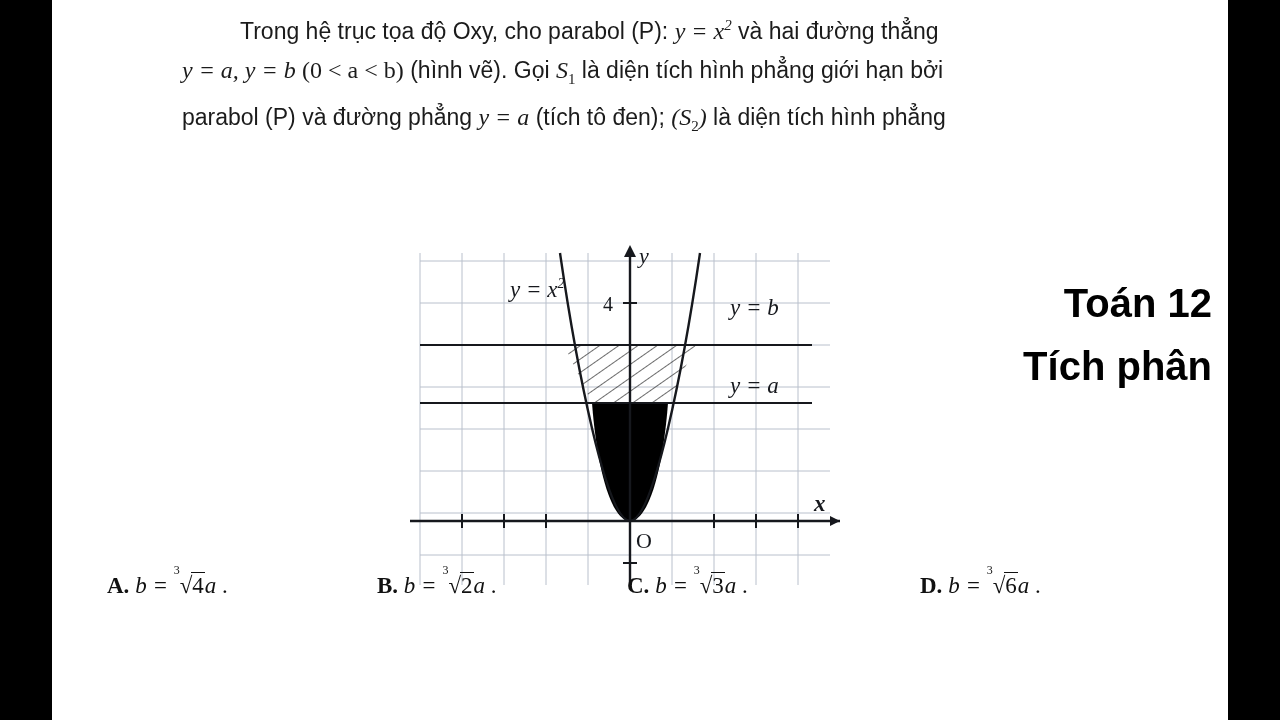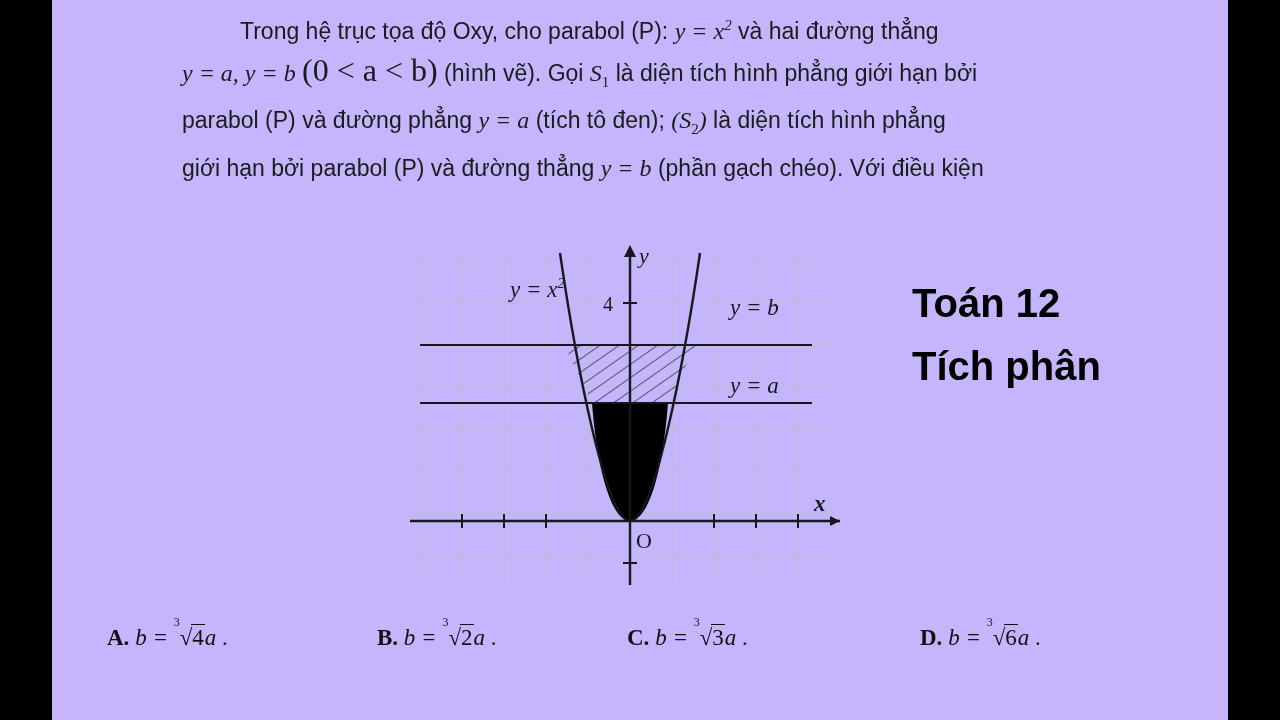--- a/index.html
+++ b/index.html
@@ -6,67 +6,67 @@
   body{
     width:1280px;height:720px;
     background:#000;
     font-family:"Liberation Sans", sans-serif;
     overflow:hidden;
   }
   .page{
     position:absolute;
     left:52px; top:0px;
     width:1176px; height:720px;
-    background:#c4b5fd;
+    background:#ffffff;
   }
   .bars-left{position:absolute;left:0;top:0;width:52px;height:720px;background:#000;}
   .bars-right{position:absolute;left:1228px;top:0;width:52px;height:720px;background:#000;}
 
   
   .question{
     position:absolute;
     left:130px; top:6px;
     width:1010px;
     font-size:23px;
     line-height:39px;
     color:#1b1b1b;
     font-family:"Liberation Sans", sans-serif;
   }
   .question .ln{white-space:nowrap;}
   .question .ln.indent{padding-left:58px;}
   i.mathi{font-family:"Liberation Serif", serif; font-style:italic; font-size:24px;}
-  .mathr{font-family:"Liberation Serif", serif; font-style:normal; font-size:32px;}
+  .mathr{font-family:"Liberation Serif", serif; font-style:normal; font-size:24px;}
   sup.sp{font-size:15px; vertical-align:super; font-family:"Liberation Serif", serif; font-style:italic;}
   sub.sb{font-size:15px; vertical-align:sub; font-family:"Liberation Serif", serif; font-style:normal;}
 
   
   .figure{
     position:absolute;
     left:348px; top:243px;
     width:460px; height:352px;
   }
   .figure svg{display:block;}
 
   
   .caption{
     position:absolute;
     left:860px; top:272px;
     width:300px;
-    text-align:left;
+    text-align:right;
     font-weight:bold;
     font-size:40px;
     line-height:63px;
     color:#000;
     font-family:"Liberation Sans", sans-serif;
   }
 
   
   .answers{
     position:absolute;
-    left:0px; top:624px;
+    left:0px; top:572px;
     width:1068px;
     height:40px;
   }
   .ans{
     position:absolute;
     font-family:"Liberation Serif", serif;
     font-size:23px;
     color:#111;
     white-space:nowrap;
   }
@@ -112,25 +112,20 @@
       <span>(hình vẽ). Gọi</span>
       <i class="mathi">S</i><sub class="sb">1</sub>
       <span>là diện tích hình phẳng giới hạn bởi</span>
     </div>
     <div class="ln">
       <span>parabol (P) và đường phẳng</span>
       <i class="mathi">y = a</i>
       <span>(tích tô đen);</span>
       <i class="mathi">(S</i><sub class="sb">2</sub><i class="mathi">)</i>
       <span>là diện tích hình phẳng</span>
-    </div>
-    <div class="ln">
-      <span>giới hạn bởi parabol (P) và đường thẳng</span>
-      <i class="mathi">y = b</i>
-      <span>(phần gạch chéo). Với điều kiện</span>
     </div>
   </div>
 
   <div class="figure">
     <svg width="460" height="352" viewBox="0 0 460 352" xmlns="http://www.w3.org/2000/svg">
       <defs>
         <pattern id="hatch" width="11" height="11" patternTransform="rotate(55)" patternUnits="userSpaceOnUse">
           <line x1="0" y1="0" x2="0" y2="11" stroke="#1b1b1b" stroke-width="1.3"></line>
         </pattern>
         <clipPath id="clipS2">

